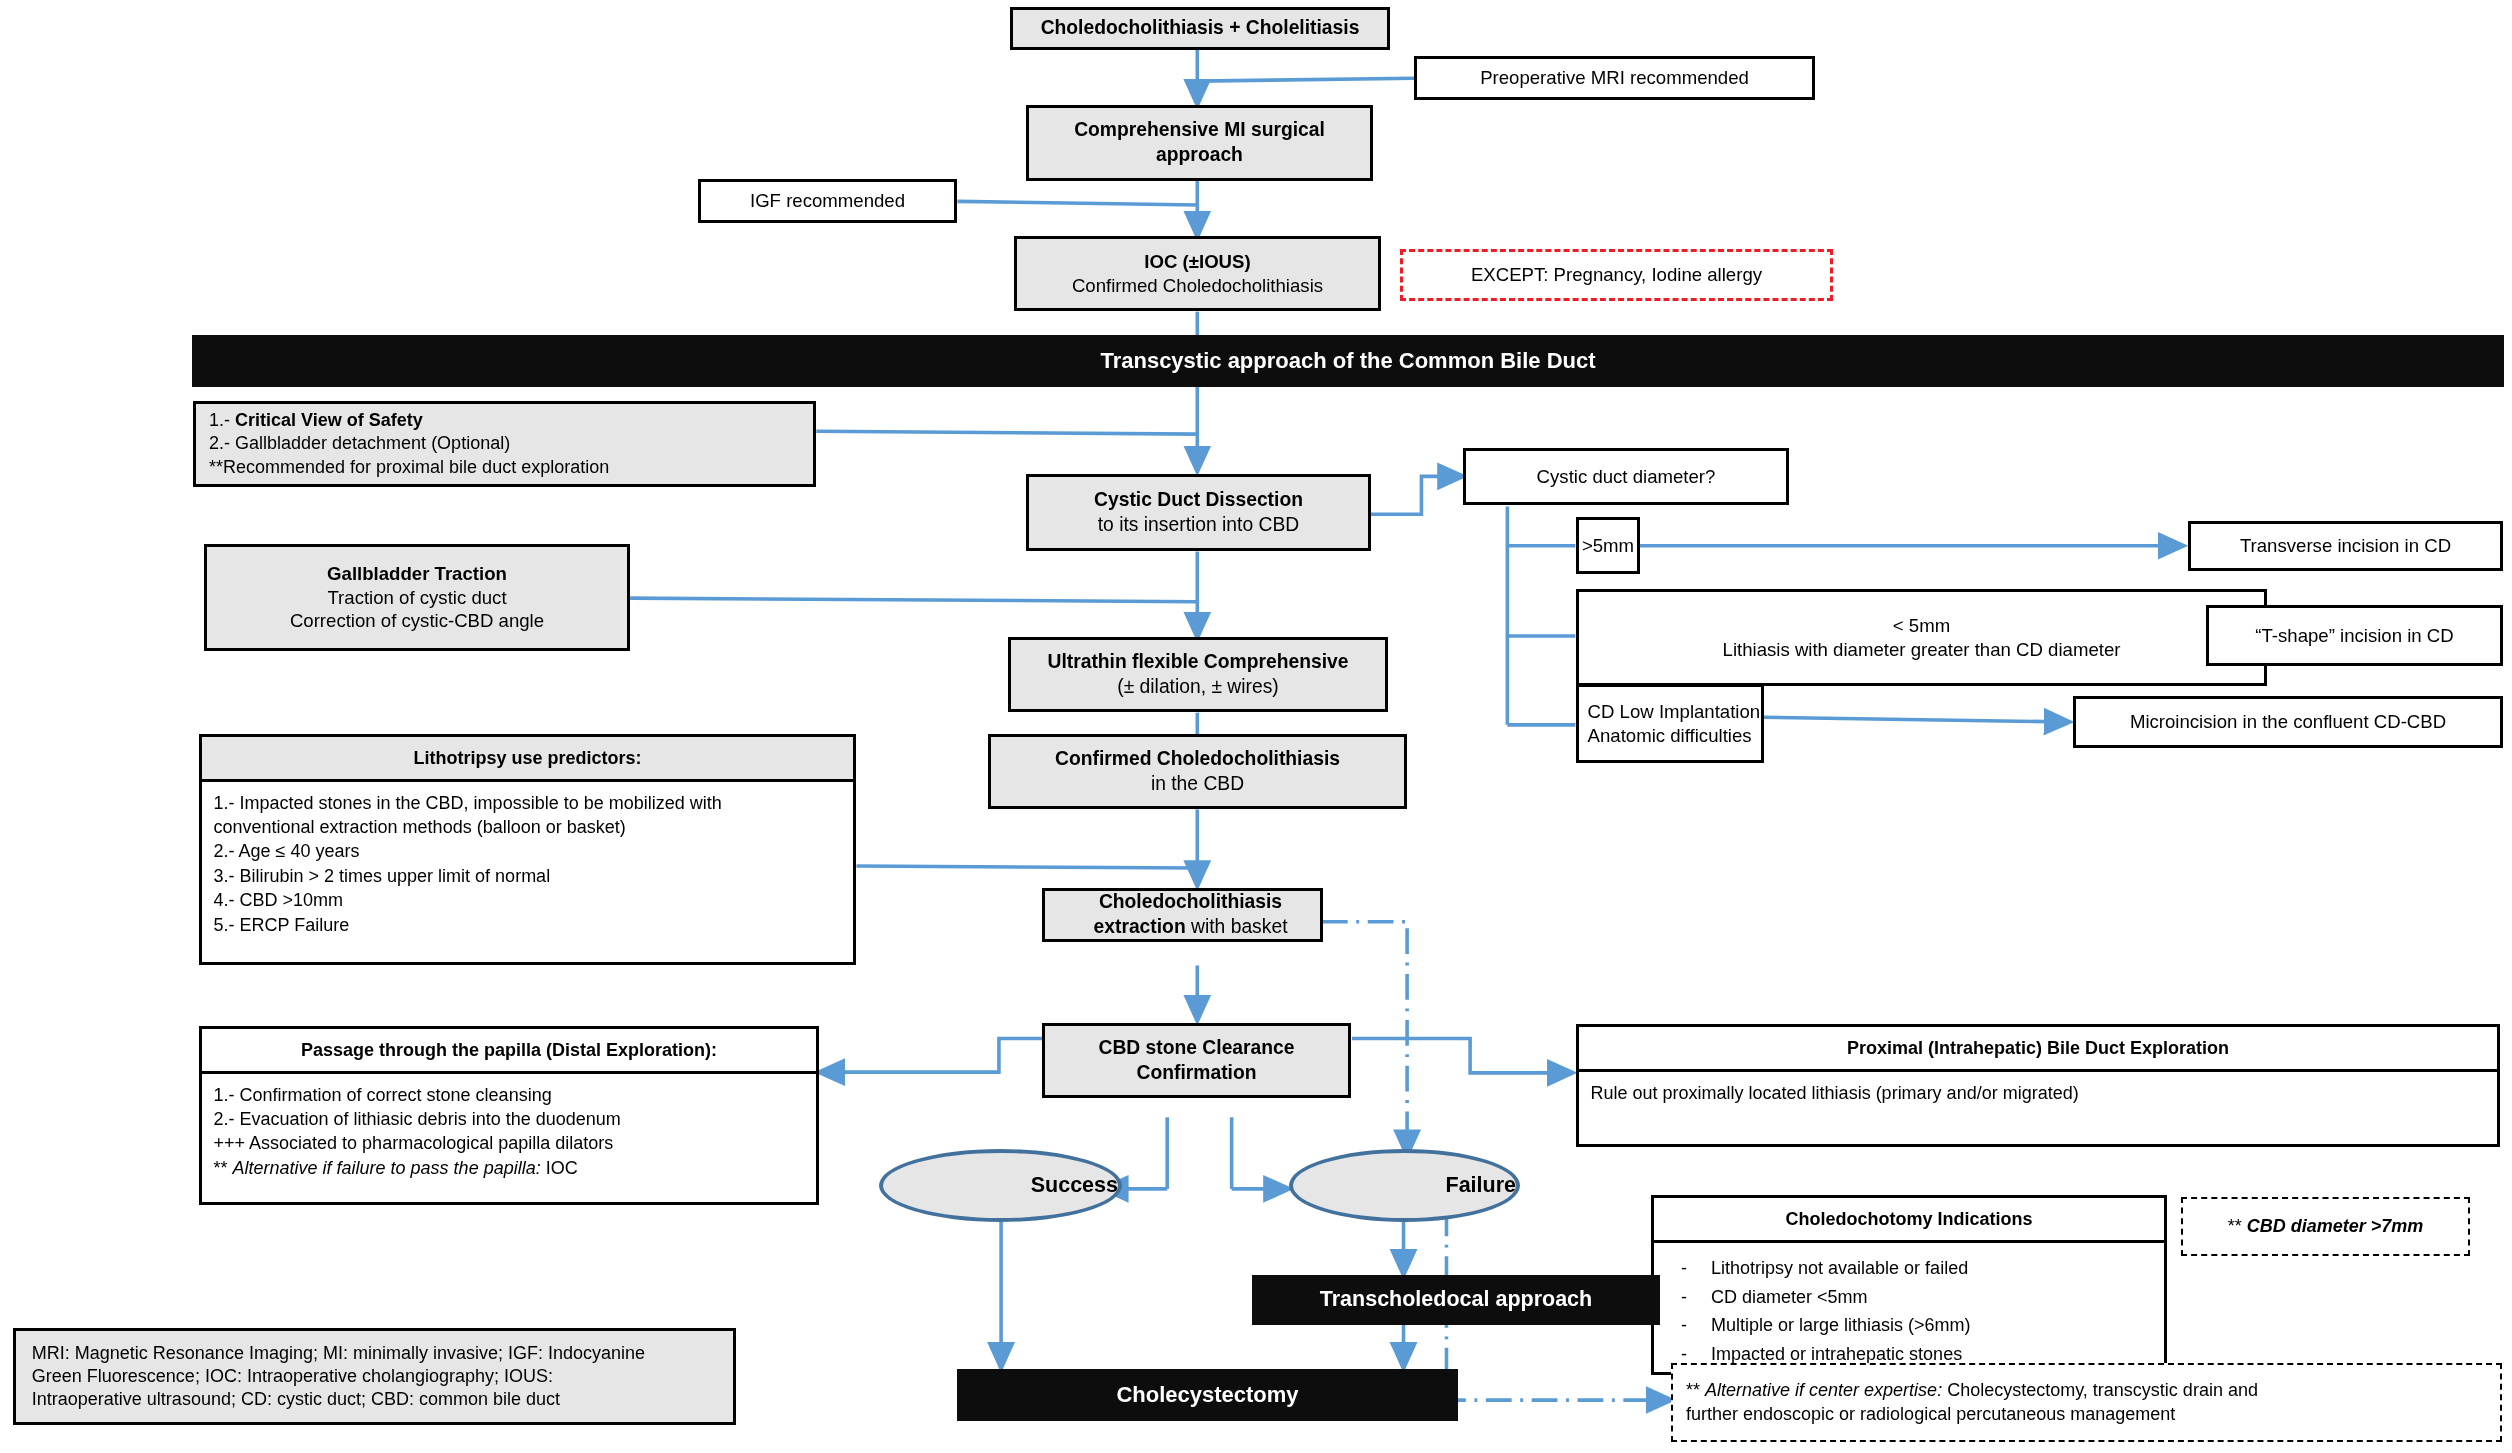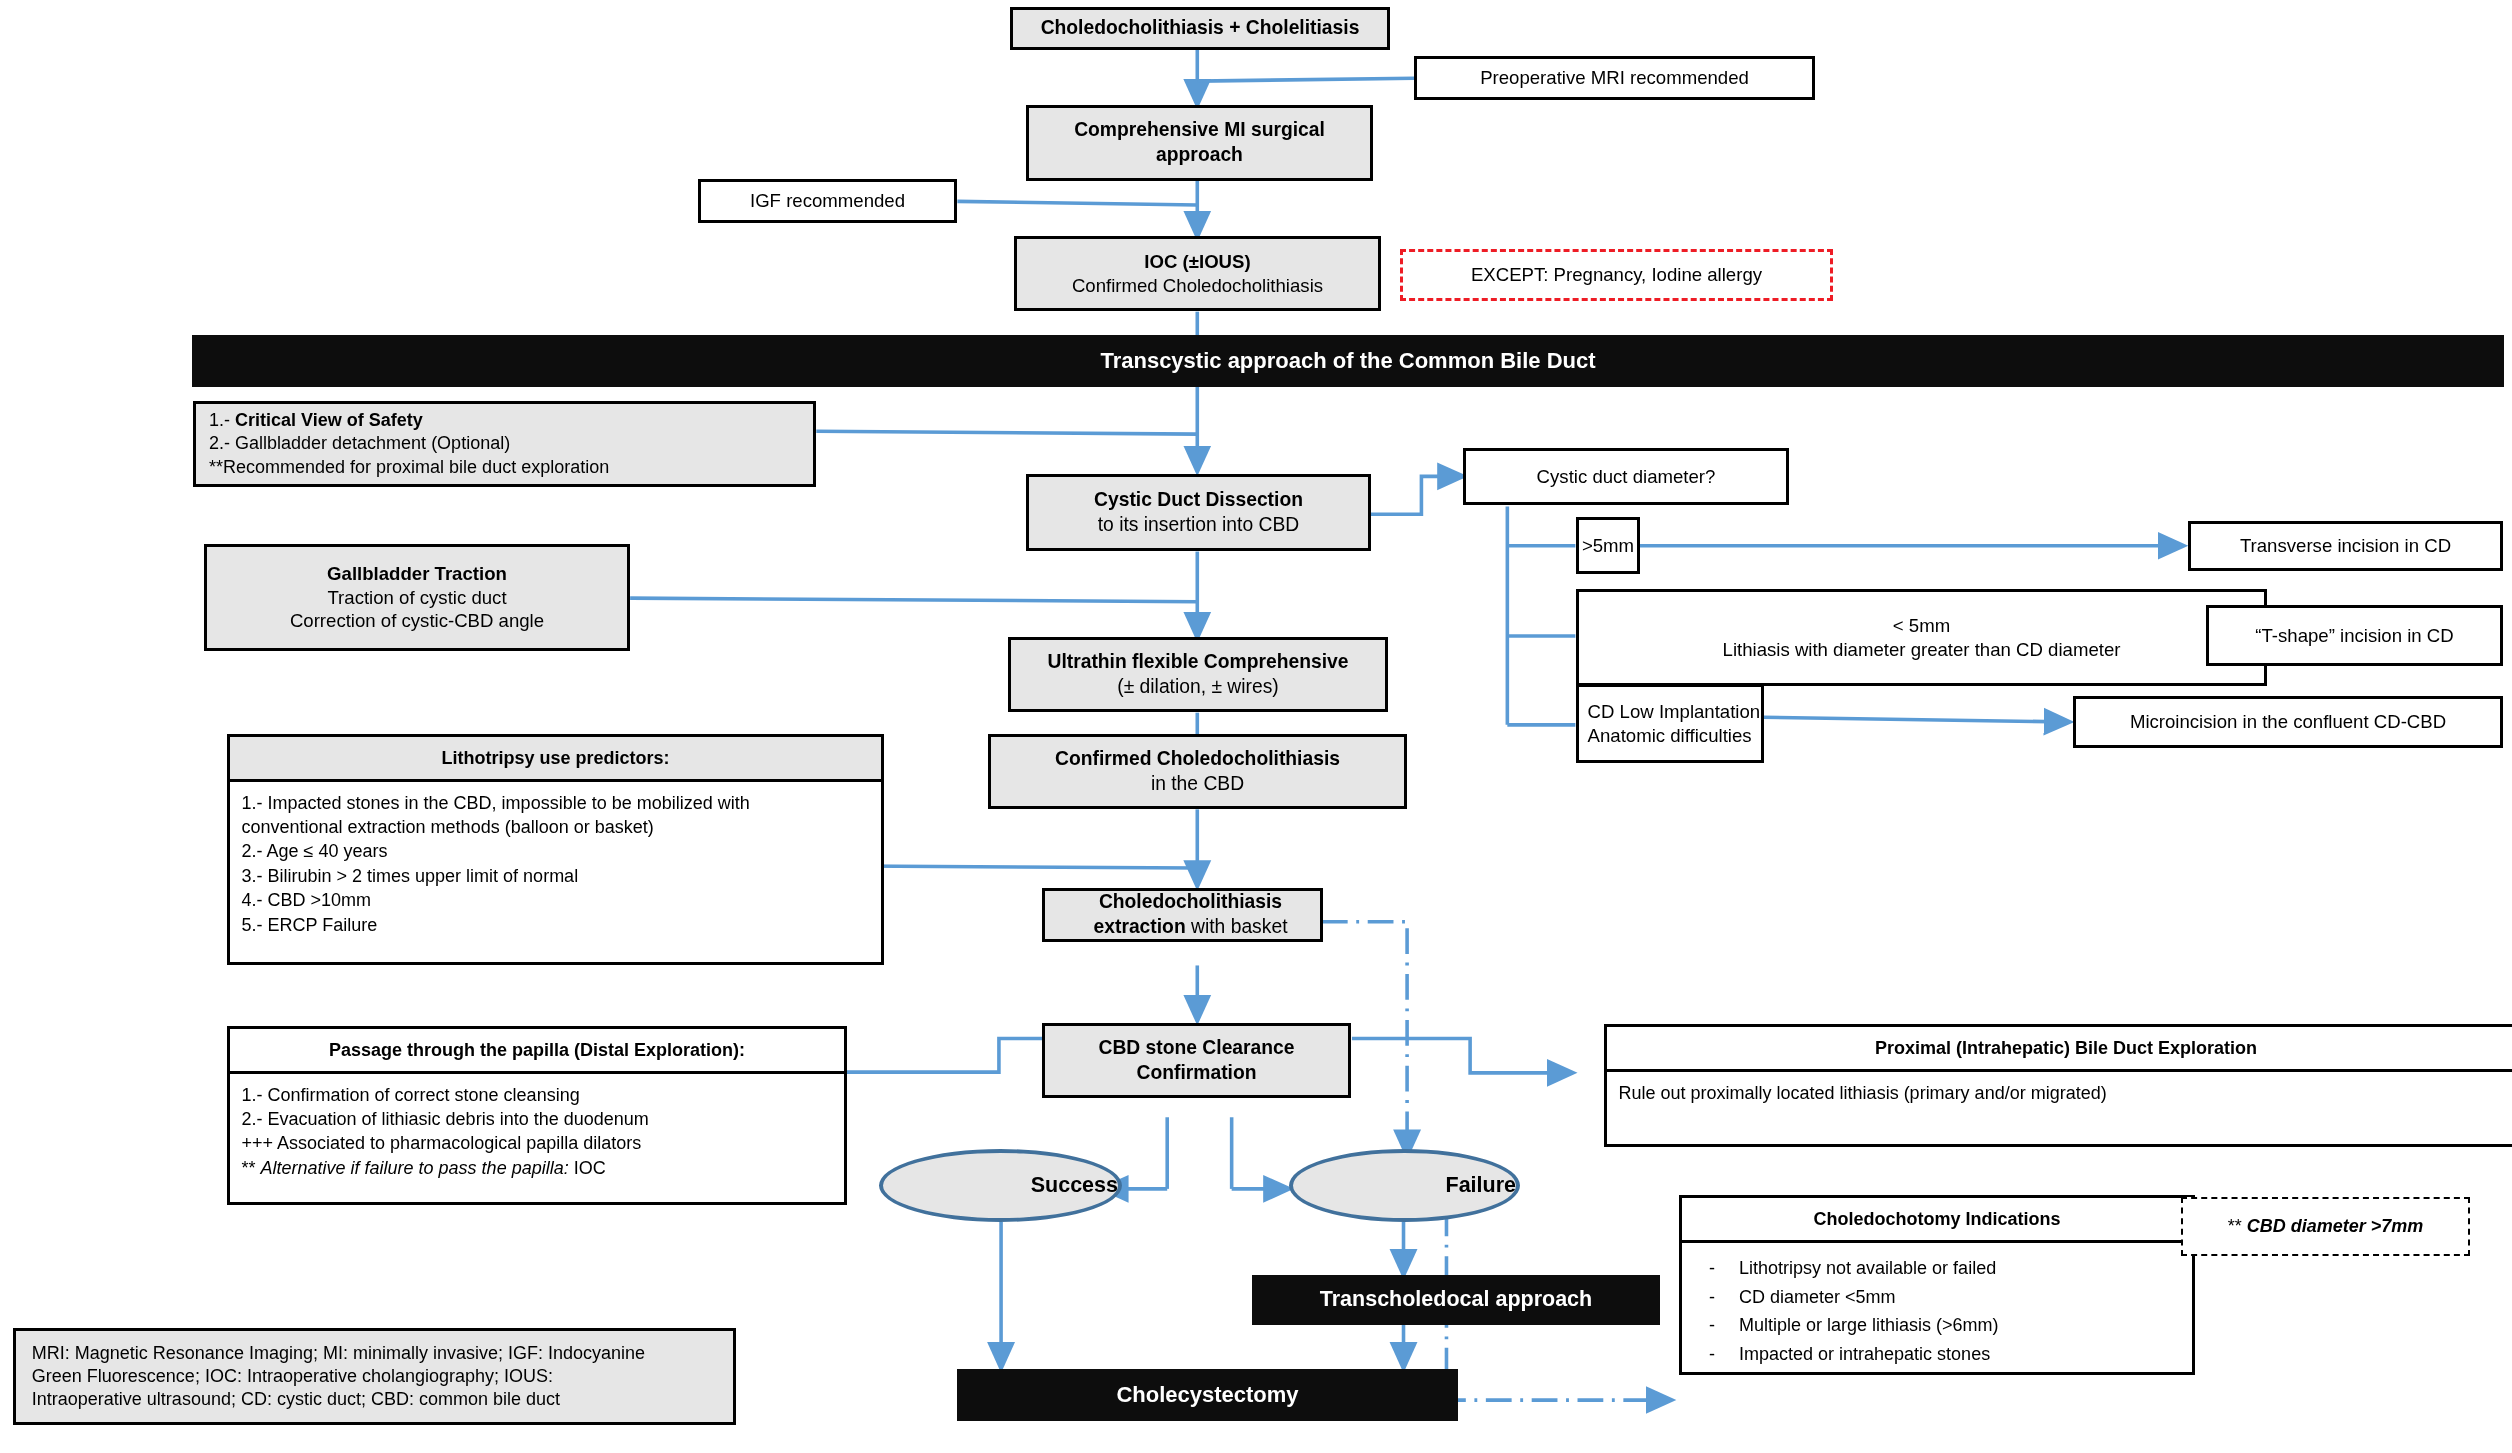--- a/index.html
+++ b/index.html
@@ -63,21 +63,20 @@
     font-weight: bold;
     color: #000;
   }
   .b { font-weight: bold; }
   .i { font-style: italic; }
   .listbox {
     align-items: stretch;
     justify-content: flex-start;
     text-align: left;
     padding: 0;
-    margin-left: 28px;
   }
   .listbox .hdr {
     width: 100%;
     box-sizing: border-box;
     text-align: center;
     font-weight: bold;
     border-bottom: 3.6px solid #000;
     padding: 10px 5.7px 8.6px 5.7px;
   }
   .listbox .hdr.graybg { background:#e6e6e6; }
@@ -360,20 +359,26 @@
   </div>
 
   <div class="node black" style="left:1252px; top:1275px; width:408px; height:50px; font-size:21.5px;">
     <div>Transcholedocal approach</div>
   </div>
 
   <div class="node black" style="left:957px; top:1369px; width:501px; height:52px; font-size:22px;">
     <div>Cholecystectomy</div>
   </div>
 
+  <div class="node blackDashdot leftbox" style="left:1671px; top:1363px; width:831px; height:79px; font-size:18px; padding:5.7px 13px; justify-content:center;">
+    <div>
+      <span>** </span><span class="i">Alternative if center expertise:</span><span> Cholecystectomy, transcystic drain and</span>
+    </div>
+    <div>further endoscopic or radiological percutaneous management</div>
+  </div>
 
   <div class="node gray leftbox" style="left:13px; top:1328px; width:723px; height:97px; font-size:18px; padding:7.2px 15.8px; justify-content:center;">
     <div>MRI: Magnetic Resonance Imaging; MI: minimally invasive; IGF: Indocyanine</div>
     <div>Green Fluorescence; IOC: Intraoperative cholangiography; IOUS:</div>
     <div>Intraoperative ultrasound; CD: cystic duct; CBD: common bile duct</div>
   </div>
 
 </div>
 
 

